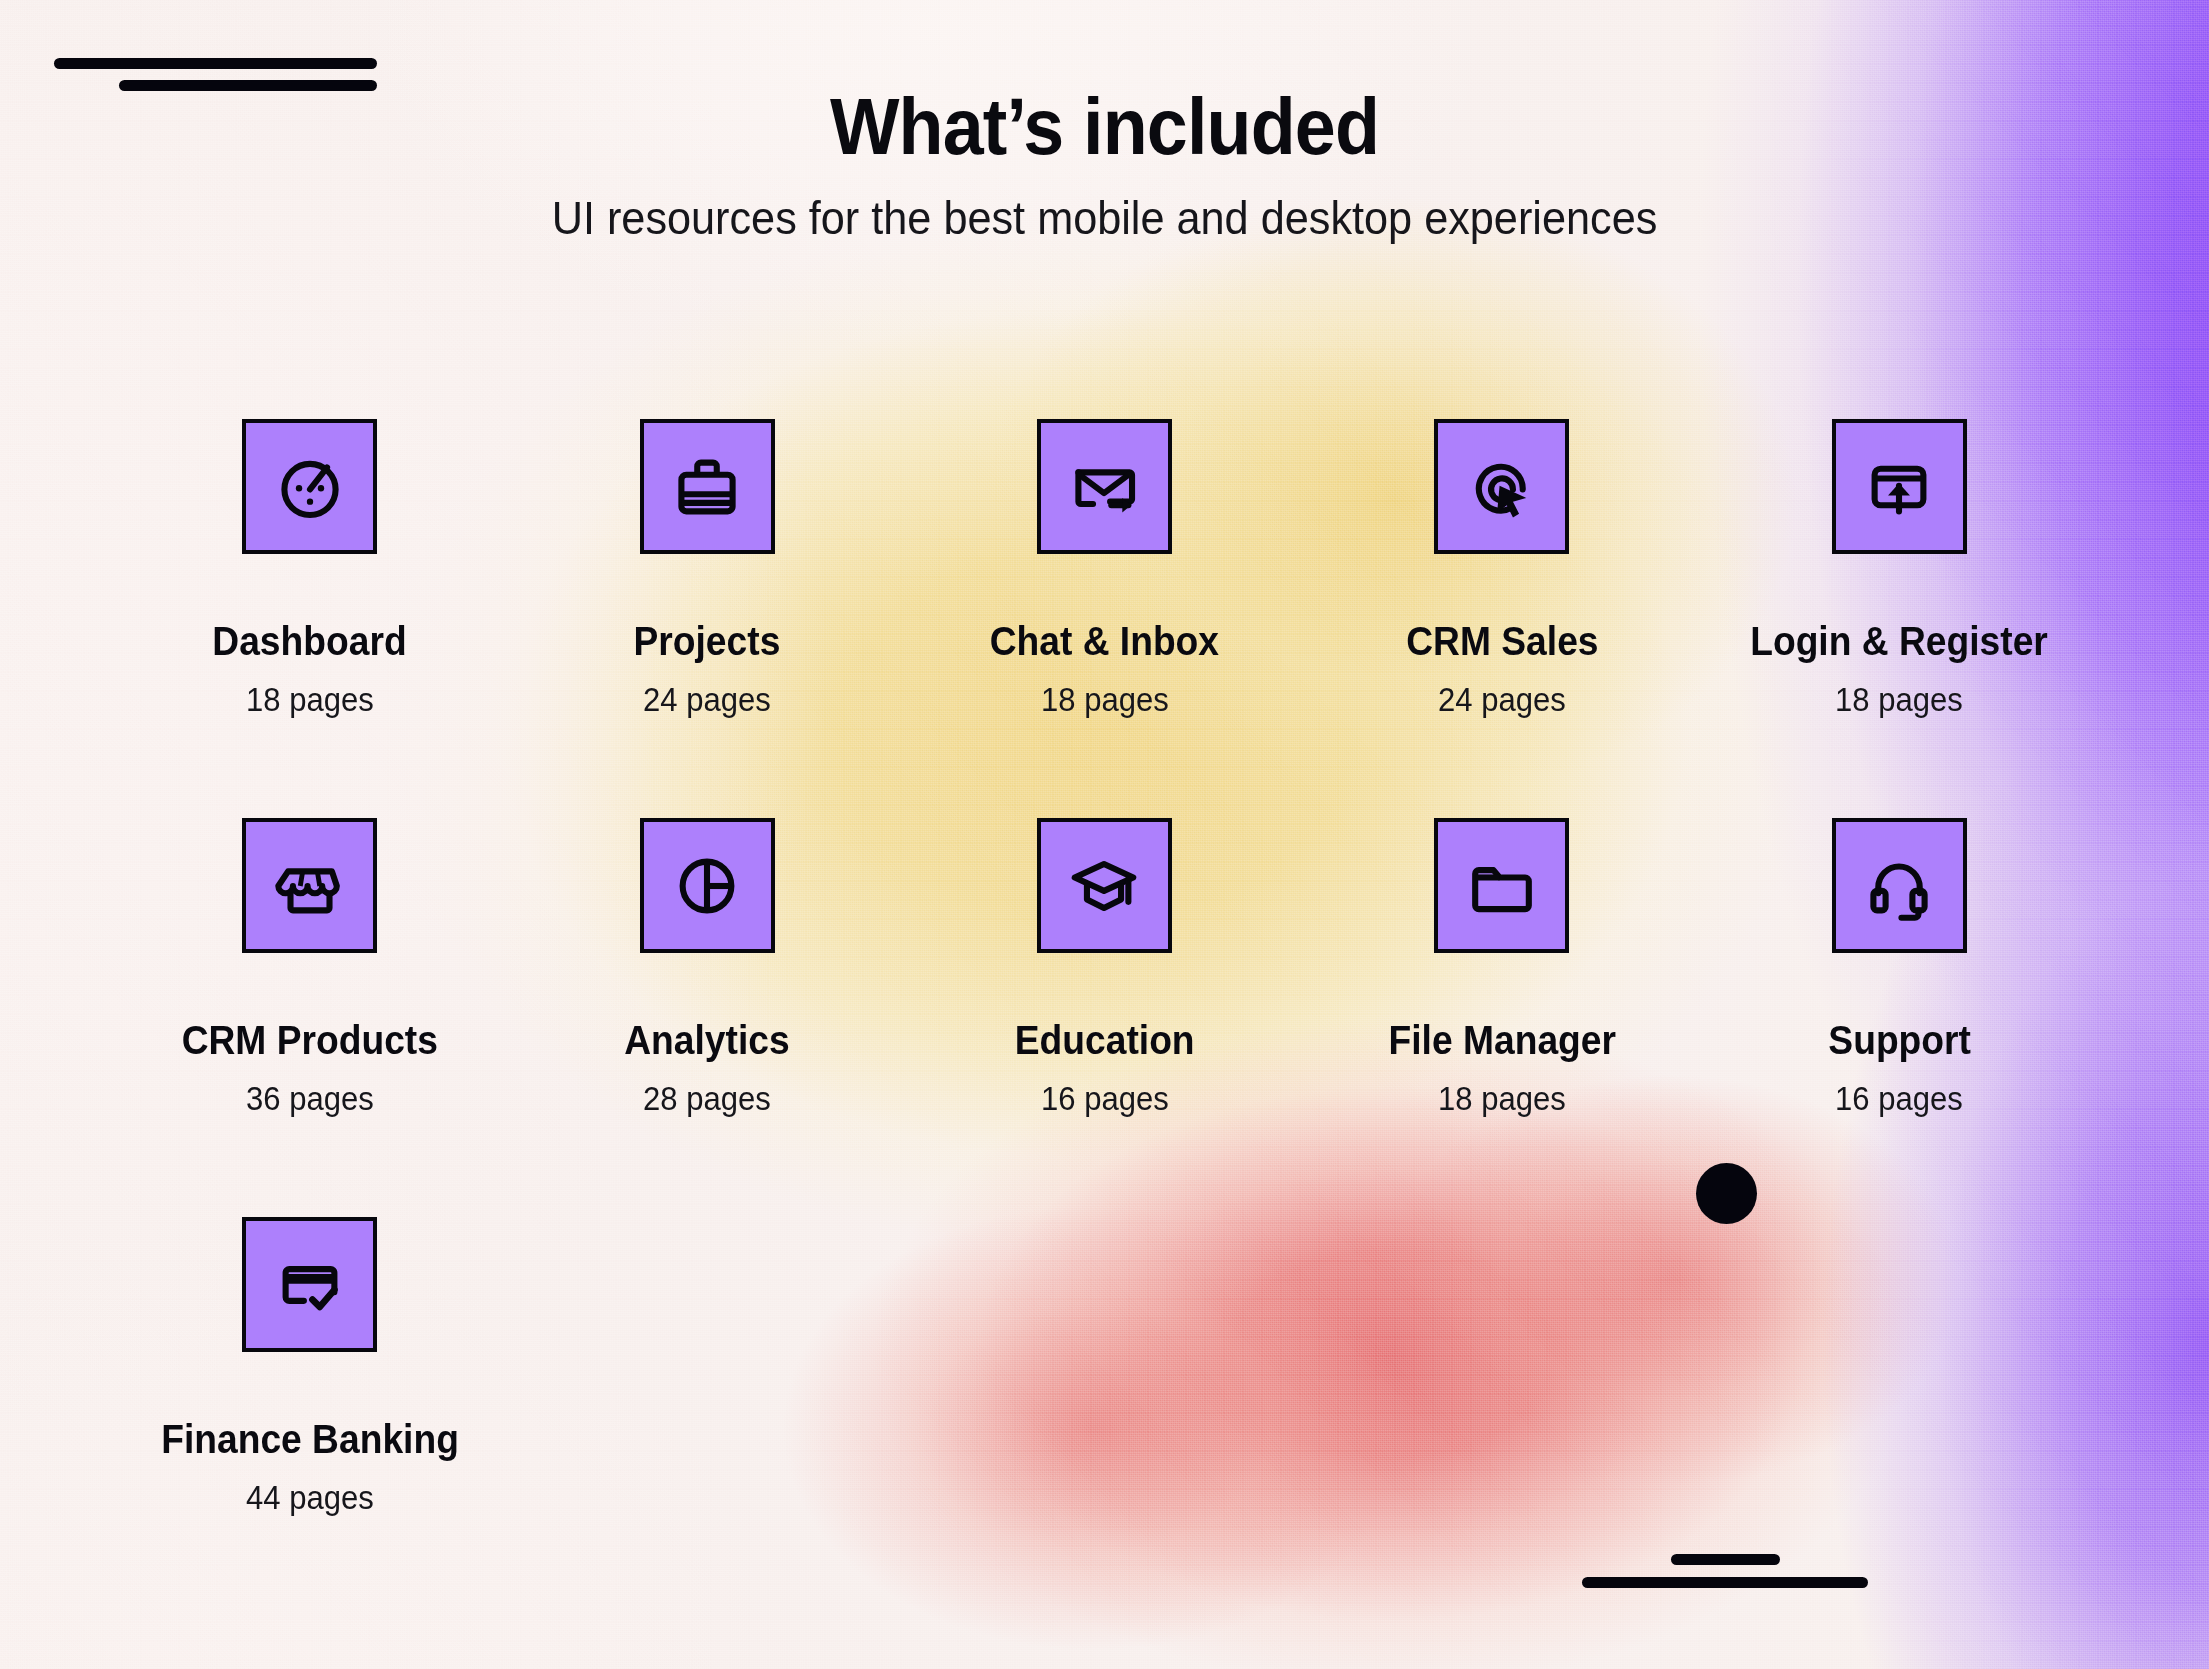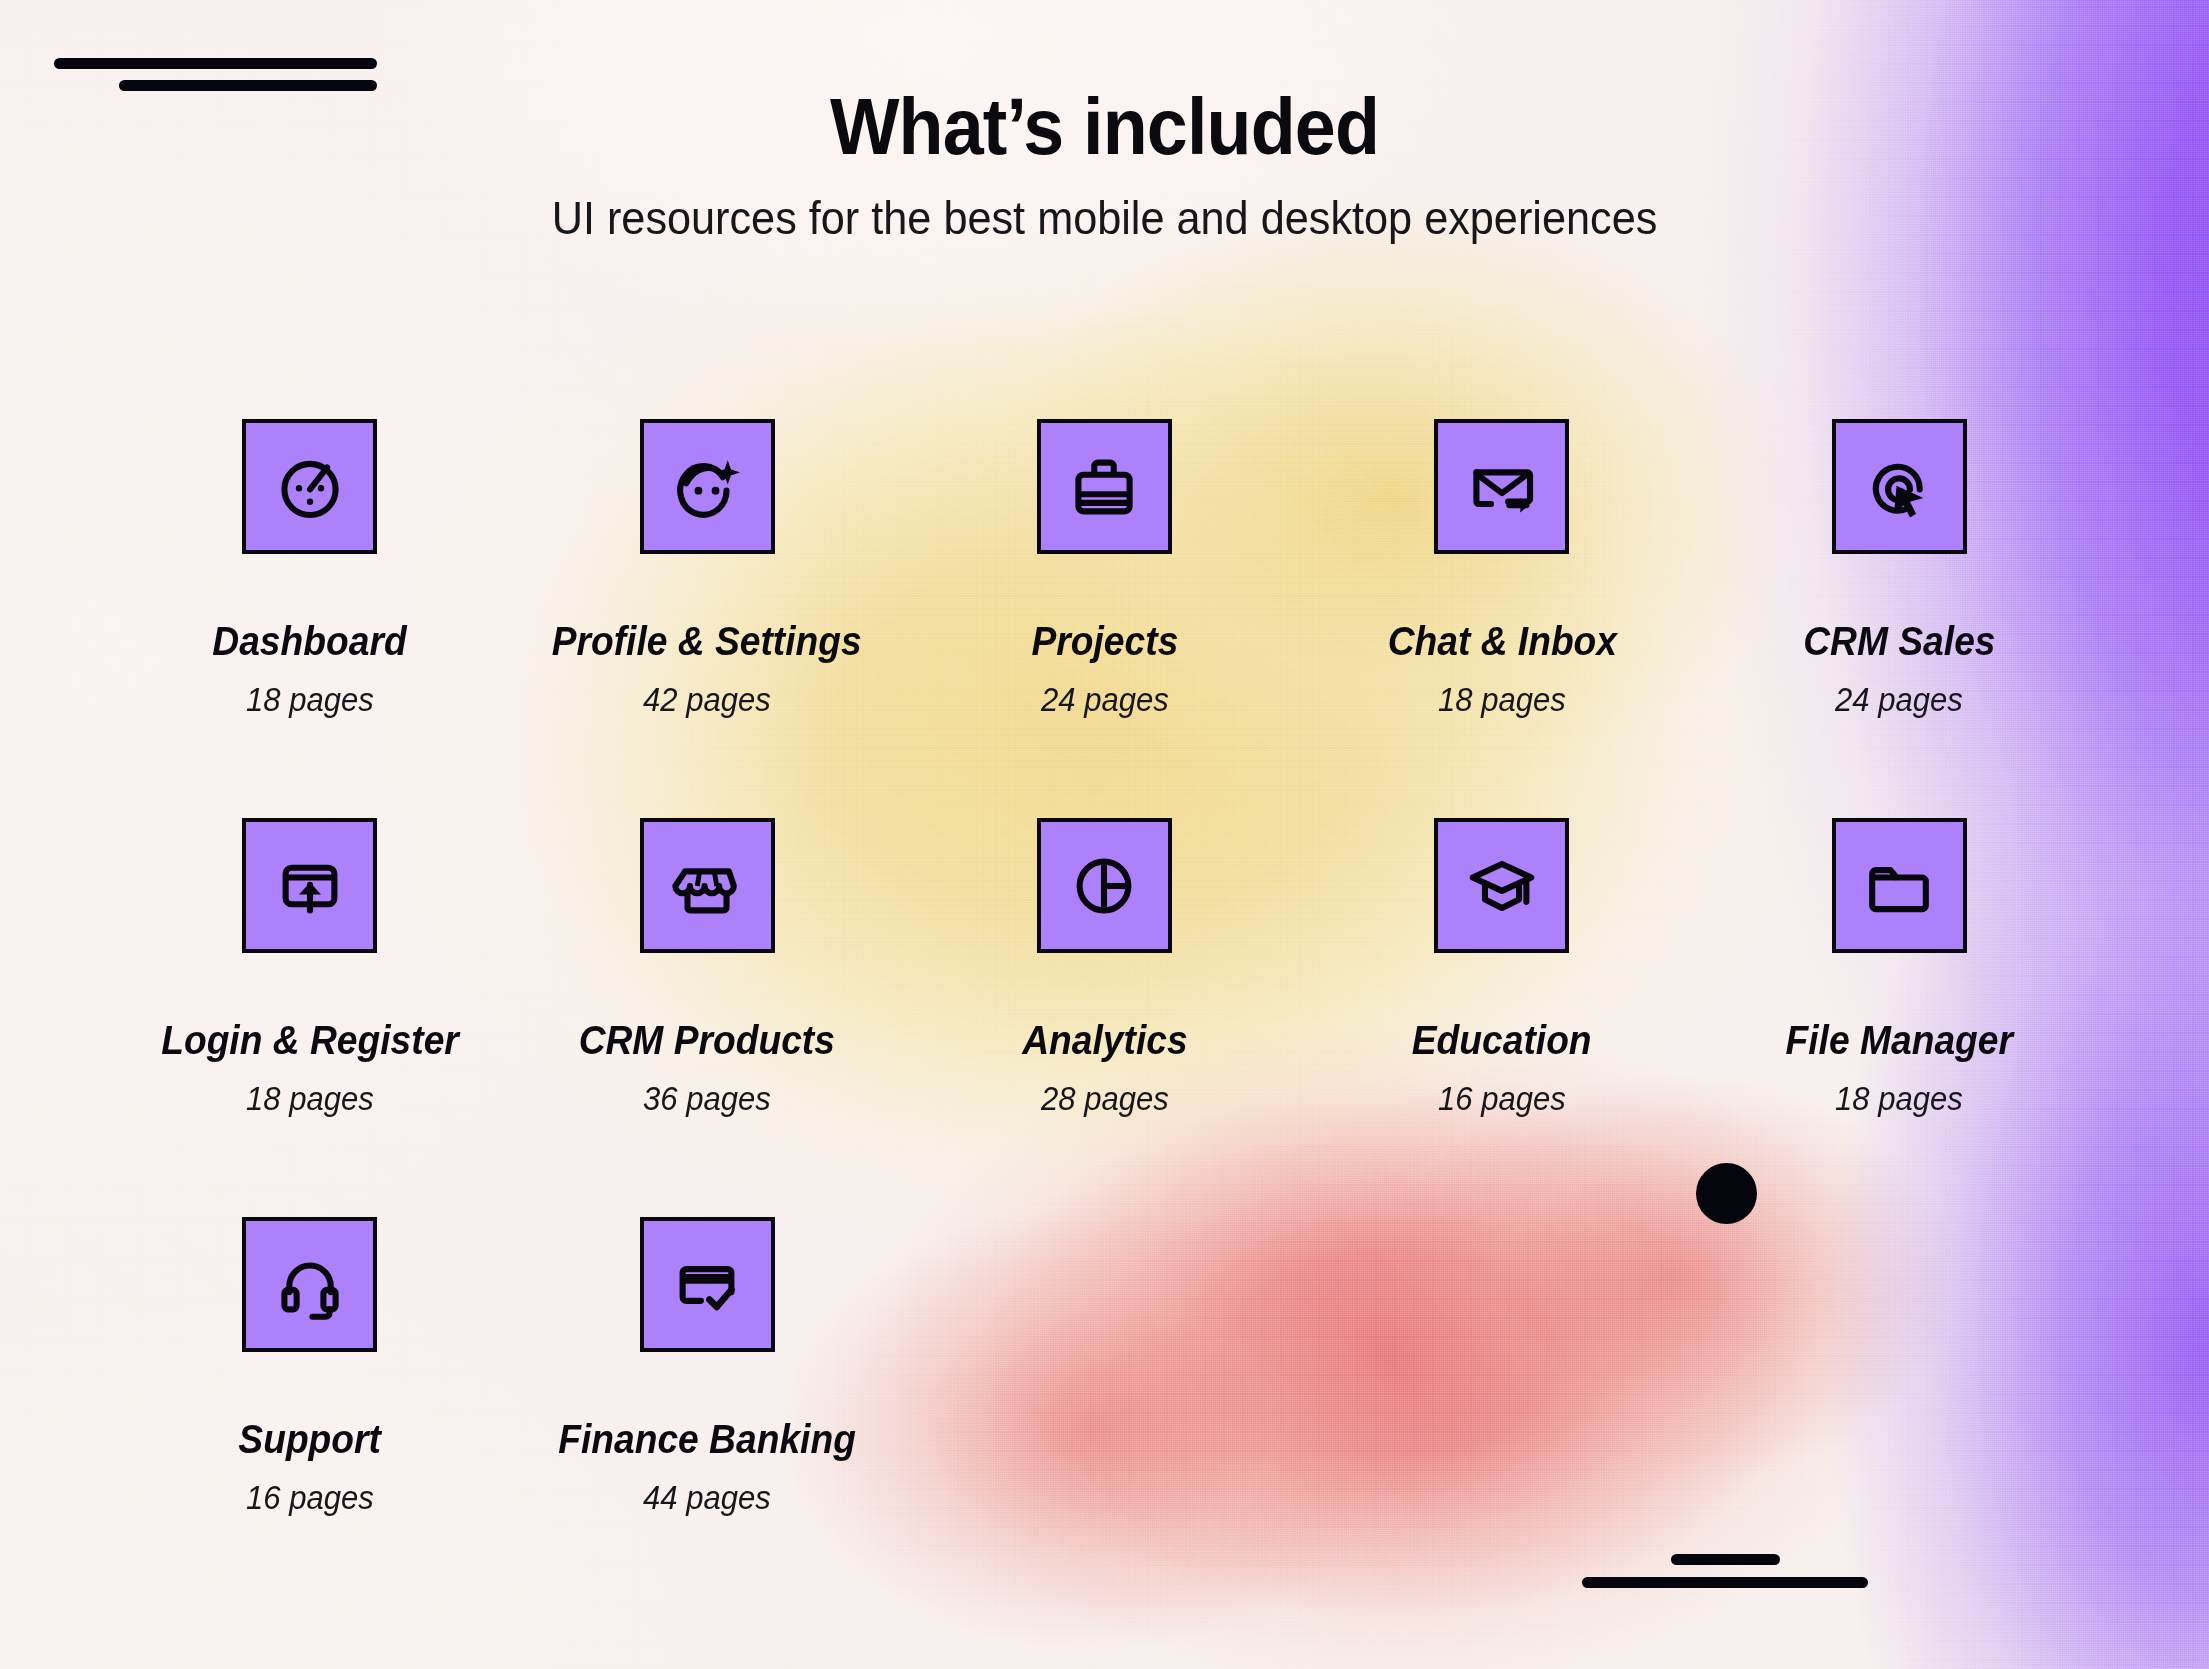--- a/index.html
+++ b/index.html
@@ -190,21 +190,20 @@
     row-gap: 0;
     z-index: 5;
     padding: 0 111px;
     box-sizing: border-box;
   }
   .cell {
     display: flex;
     flex-direction: column;
     align-items: center;
     height: 399px;
-    font-style: italic;
   }
   .tile {
     width: 135px;
     height: 135px;
     background: #AD80FC;
     border: 4.6px solid #07070D;
     box-sizing: border-box;
     display: flex;
     align-items: center;
     justify-content: center;
@@ -267,33 +266,20 @@
             <circle cx="41" cy="33" r="2.6" fill="#07070D"></circle>
             <circle cx="32" cy="44" r="2.6" fill="#07070D"></circle>
           </svg>
         </div>
         <div class="cell-label">Dashboard</div>
         <div class="cell-pages">18 pages</div>
       </div>
       <div class="cell">
         <div class="tile">
           <svg width="78" height="78" viewBox="0 0 64 64">
-            <path d="M45 24 a19 20 0 1 0 3 11" fill="none" stroke="#07070D" stroke-width="5" stroke-linecap="round"></path>
-            <path d="M15 29 C22 16 36 12 44 22" fill="none" stroke="#07070D" stroke-width="5" stroke-linecap="round"></path>
-            <circle cx="25" cy="35" r="3.2" fill="#07070D"></circle>
-            <circle cx="39" cy="35" r="3.2" fill="#07070D"></circle>
-            <path d="M49 10 L51.6 17.4 L59 20 L51.6 22.6 L49 30 L46.4 22.6 L39 20 L46.4 17.4 Z" fill="#07070D"></path>
-          </svg>
-        </div>
-        <div class="cell-label">Profile &amp; Settings</div>
-        <div class="cell-pages">42 pages</div>
-      </div>
-      <div class="cell">
-        <div class="tile">
-          <svg width="78" height="78" viewBox="0 0 64 64">
             <rect x="11" y="22" width="42" height="30" rx="4" fill="none" stroke="#07070D" stroke-width="5"></rect>
             <path d="M24 22 V15 a3 3 0 0 1 3-3 h10 a3 3 0 0 1 3 3 v7" fill="none" stroke="#07070D" stroke-width="5"></path>
             <path d="M11 38 H53" stroke="#07070D" stroke-width="5"></path>
             <path d="M11 45 H53" stroke="#07070D" stroke-width="5"></path>
           </svg>
         </div>
         <div class="cell-label">Projects</div>
         <div class="cell-pages">24 pages</div>
       </div>
       <div class="cell">

